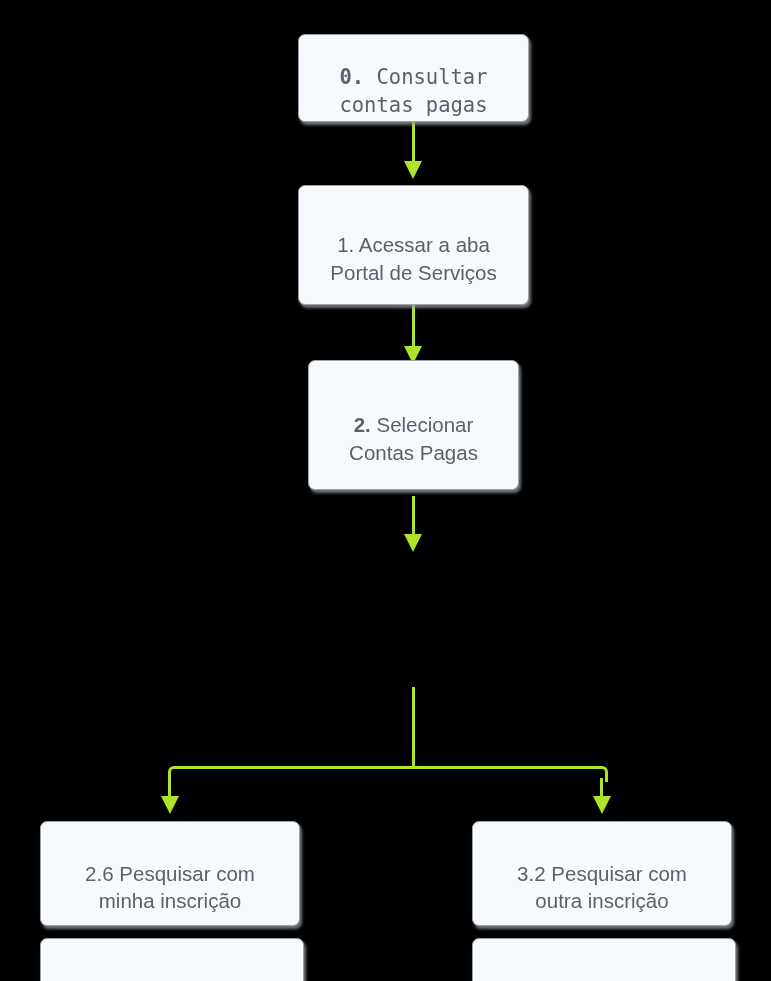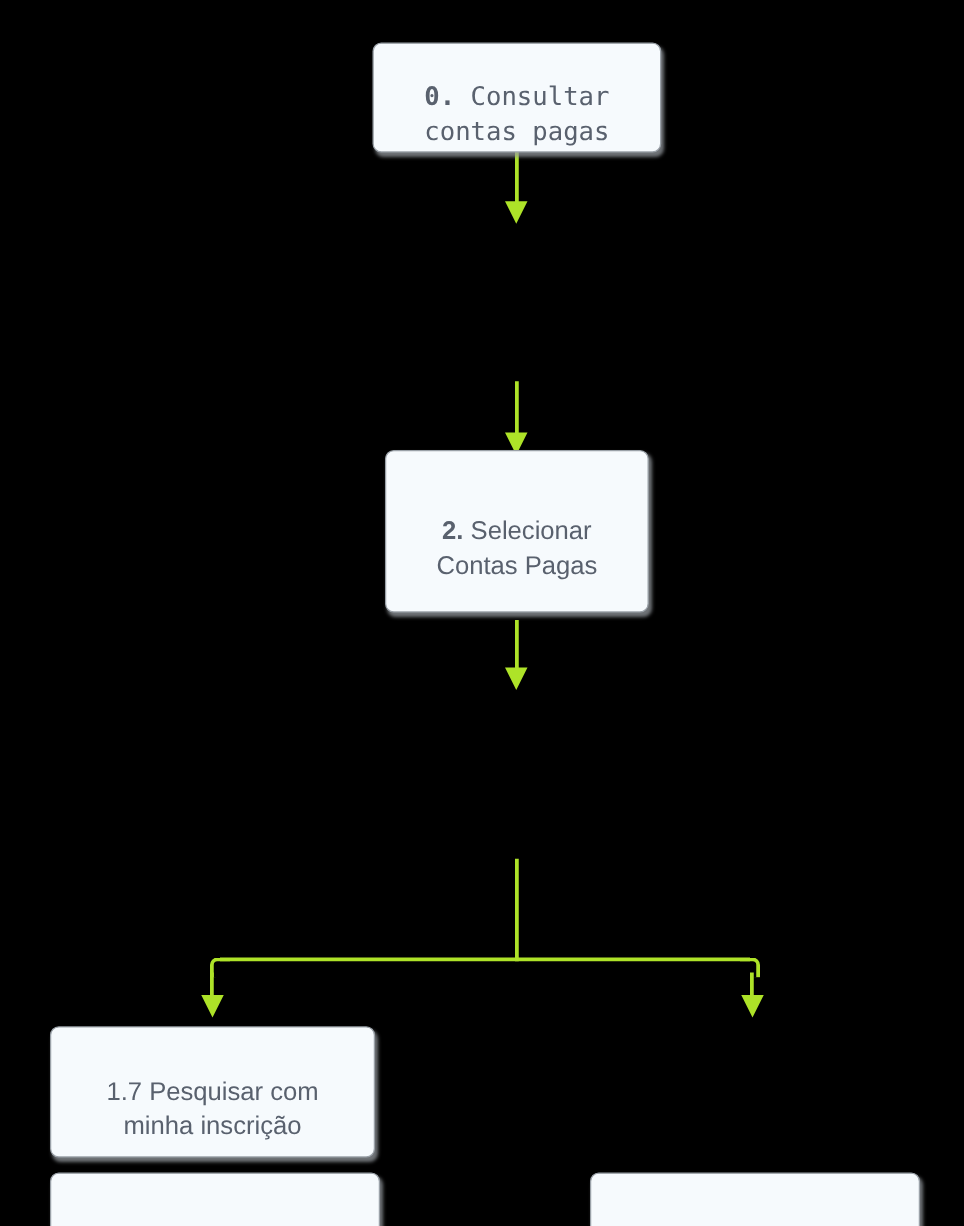--- a/index.html
+++ b/index.html
@@ -114,30 +114,42 @@
   <div class="ghost" style="left:40px; top:938px; width:264px; height:44px;"></div>
   <div class="ghost" style="left:472px; top:938px; width:264px; height:44px;"></div>
 
   <div class="node mono" style="left:298px; top:34px; width:231px; height:88px;">
     <div class="txt">
       <span class="b">0.</span><span> Consultar
 contas pagas</span>
     </div>
   </div>
 
+  <div class="node sans" style="left:298px; top:185px; width:231px; height:120px;">
+    <div class="txt">
+      <span class="b"></span><span>1. Acessar a aba
+Portal de Serviços</span>
+    </div>
+  </div>
 
   <div class="node sans" style="left:308px; top:360px; width:211px; height:130px;">
     <div class="txt">
       <span class="b">2.</span><span>  Selecionar
 Contas Pagas</span>
     </div>
   </div>
 
 
   <div class="node sans" style="left:40px; top:821px; width:260px; height:105px;">
     <div class="txt">
-      <span class="b"></span><span>1.7 Pesquisar com
+      <span class="b"></span><span>2.6 Pesquisar com
 minha inscrição</span>
     </div>
   </div>
 
+  <div class="node sans" style="left:472px; top:821px; width:260px; height:105px;">
+    <div class="txt">
+      <span class="b"></span><span>3.2 Pesquisar com
+outra inscrição</span>
+    </div>
+  </div>
 
 </div>
 
 </body></html>

